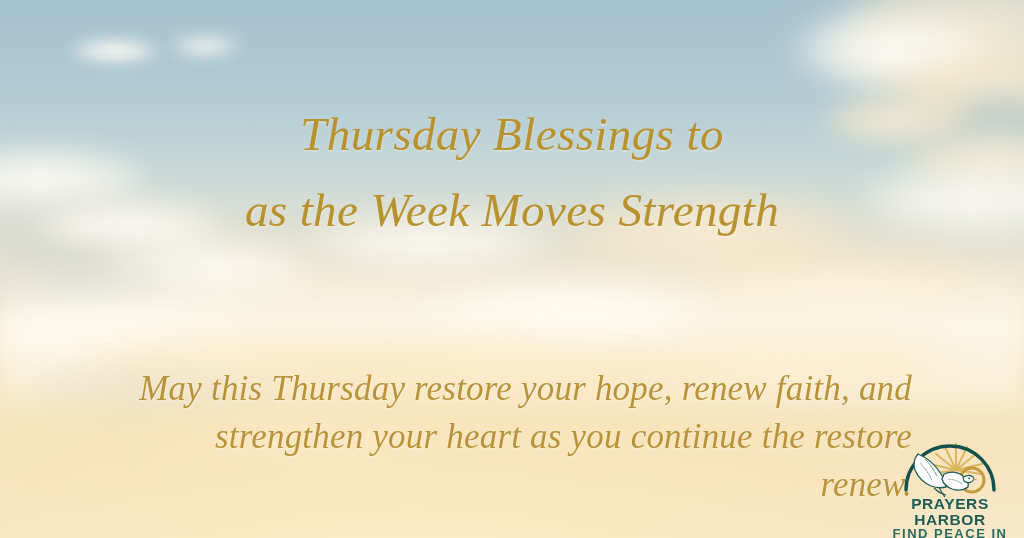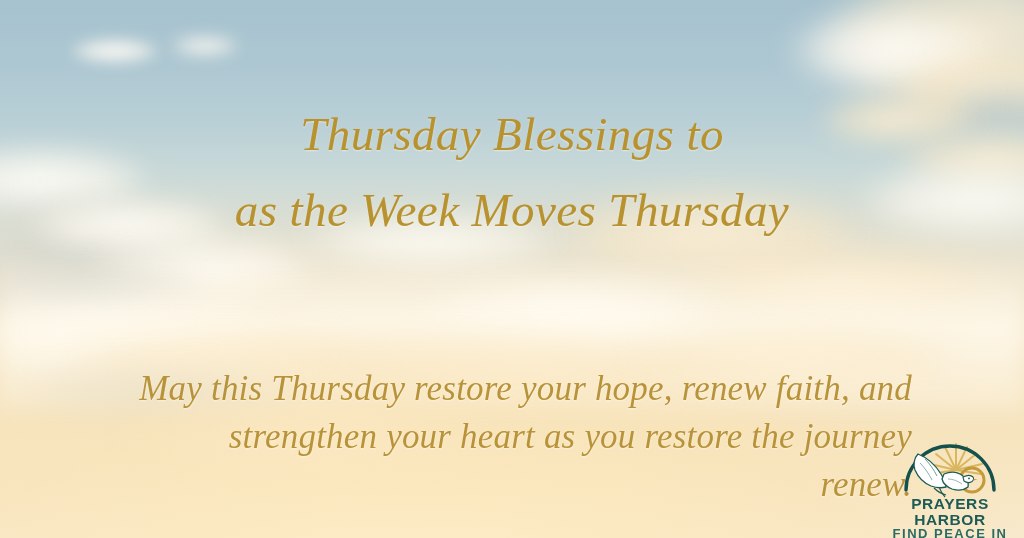--- a/index.html
+++ b/index.html
@@ -183,26 +183,26 @@
   <div class="cloud c-cream" style="left:330px; top:340px; width:360px; height:60px; filter: blur(16px);"></div>
   <div class="cloud c-cream" style="left:620px; top:330px; width:340px; height:60px; filter: blur(16px);"></div>
   <div class="cloud c-cream" style="left:120px; top:408px; width:380px; height:56px; filter: blur(18px);"></div>
 
   <div class="glow-bottom"></div>
 
   <div class="content">
 
     <div class="headline">
       <span class="hl-line hl-1">Thursday Blessings to</span>
-      <span class="hl-line hl-3">as the Week Moves Thursday</span>
+      <span class="hl-line hl-3">as the Week Moves Strength</span>
     </div>
 
     <div class="body-copy">
       <span class="bc-line bc-1">May this Thursday restore your hope, renew faith, and</span>
-      <span class="bc-line bc-2">strengthen your heart as you restore the journey</span>
+      <span class="bc-line bc-2">strengthen your heart as you continue the restore</span>
       <span class="bc-line bc-3">renew.</span>
     </div>
 
     <div class="logo">
       <svg class="logo-mark" viewBox="0 0 132 62" aria-hidden="true">
 
         <g stroke="#d9b45a" stroke-width="2" stroke-linecap="round" opacity="0.95">
           <line x1="72" y1="34" x2="72" y2="8"></line>
           <line x1="72" y1="34" x2="61" y2="11"></line>
           <line x1="72" y1="34" x2="83" y2="11"></line>

